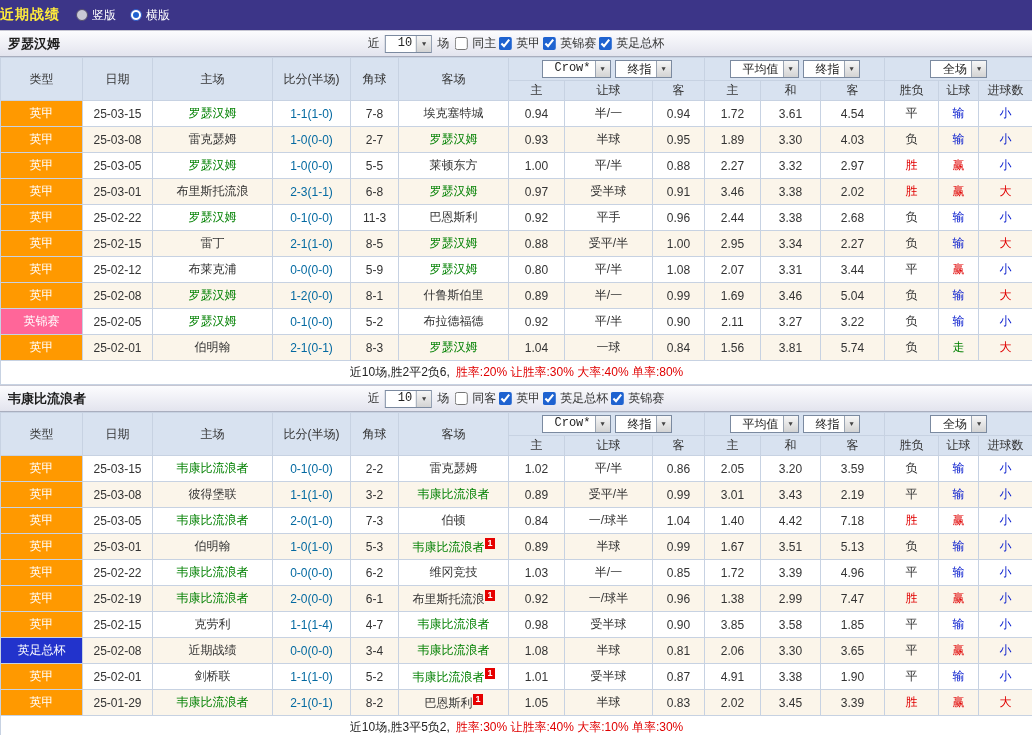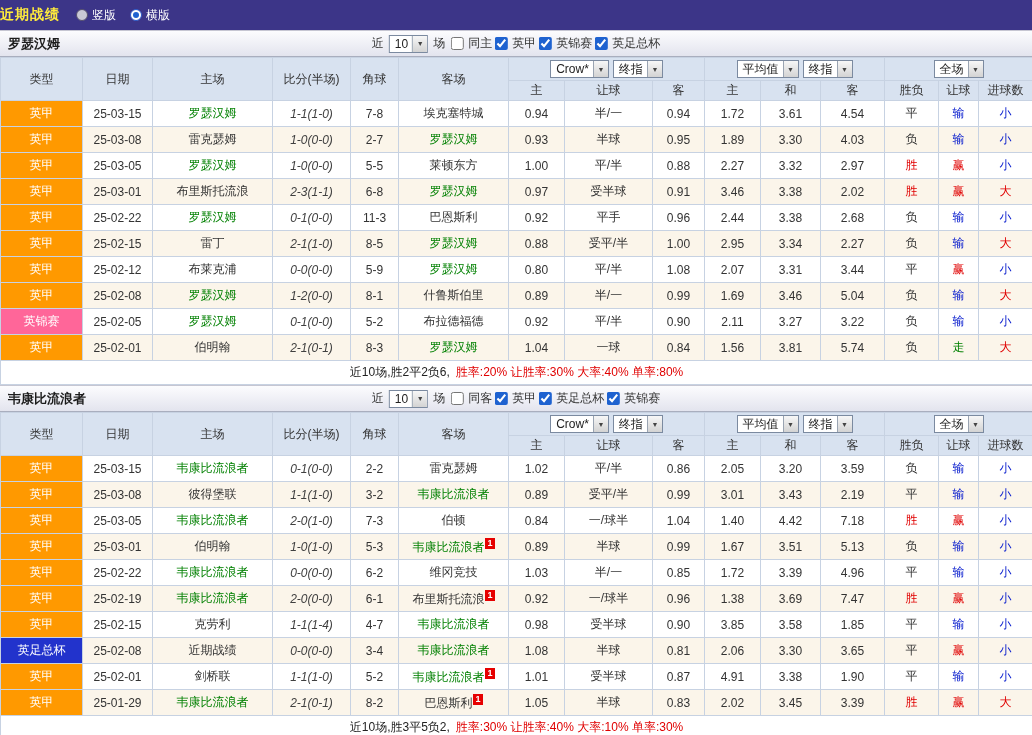--- a/index.html
+++ b/index.html
@@ -45,24 +45,24 @@
   }
   .team-title { font-weight:bold; font-size:13px; color:#1c1c1c; }
   .filter {
     position:absolute; left:50%; transform:translateX(-50%);
     display:flex; align-items:center; gap:3px; white-space:nowrap;
   }
   .filter label { display:inline-flex; align-items:center; gap:4px; margin-left:3px; cursor:pointer; }
   .filter input[type="checkbox"] { width:13px; height:13px; margin:0; accent-color:#1e62d0; }
   
   .sel {
-    display:inline-flex; align-items:center;
+    display:inline-flex; align-items:flex-start;
     background:#fff; border:1px solid #7b8aa0;
-    height:18px; padding-left:5px; margin:0 2px;
-    vertical-align:middle; cursor:default;
+    height:18px; padding-left:12px; margin:0 2px;
+    vertical-align:middle; cursor:default;font-family:Liberation Mono, monospace;
   }
   .sel .val { padding-right:4px; color:#222; }
   .sel .arr {
     width:15px; height:16px;
     background:linear-gradient(#f7f7f7,#d3d3d3);
     border-left:1px solid #9aa4b2;
     display:flex; align-items:center; justify-content:center;
     font-size:7px; color:#444;
   }
   
@@ -77,21 +77,21 @@
   tr.h2 th { height:20px; }
   tbody td { height:26px; }
   tbody tr:nth-child(even) { background:#fbf5ea; }
   tfoot td { height:24px; background:#fff; color:#222; }
   .sum-stats { color:#e00000; margin-left:6px; }
   
   .c-league { color:#fff; }
   .lg-orange { background:#ff9900; }
   .lg-pink   { background:#ff6699; }
   .lg-blue   { background:#2233cc; }
-  .c-score { color:#404040;font-style:italic; }
+  .c-score { color:#0369a1; }
   .team-green { color:#008000; }
   .t-red   { color:#e00000; }
   .t-blue  { color:#0016cc; }
   .t-green { color:#008000; }
   .t-dark  { color:#333333; }
   .redcard {
     display:inline-block; background:#e60000; color:#fff;
     font-size:9px; line-height:11px; padding:0 2px;
     margin-left:1px; font-weight:bold; vertical-align:super;
   }
@@ -560,21 +560,21 @@
     <td class="c-league lg-orange">英甲</td>
     <td class="c-date">25-02-19</td>
     <td><span class="team team-green">韦康比流浪者</span></td>
     <td class="c-score">2-0(0-0)</td>
     <td>6-1</td>
     <td><span class="team">布里斯托流浪</span><sup class="redcard">1</sup></td>
     <td>0.92</td>
     <td>一/球半</td>
     <td>0.96</td>
     <td>1.38</td>
-    <td>3.69</td>
+    <td>2.99</td>
     <td>7.47</td>
     <td class="t-red">胜</td>
     <td class="t-red">赢</td>
     <td class="t-blue">小</td>
   </tr>
         <tr>
     <td class="c-league lg-orange">英甲</td>
     <td class="c-date">25-02-15</td>
     <td><span class="team">克劳利</span></td>
     <td class="c-score">1-1(1-4)</td>

